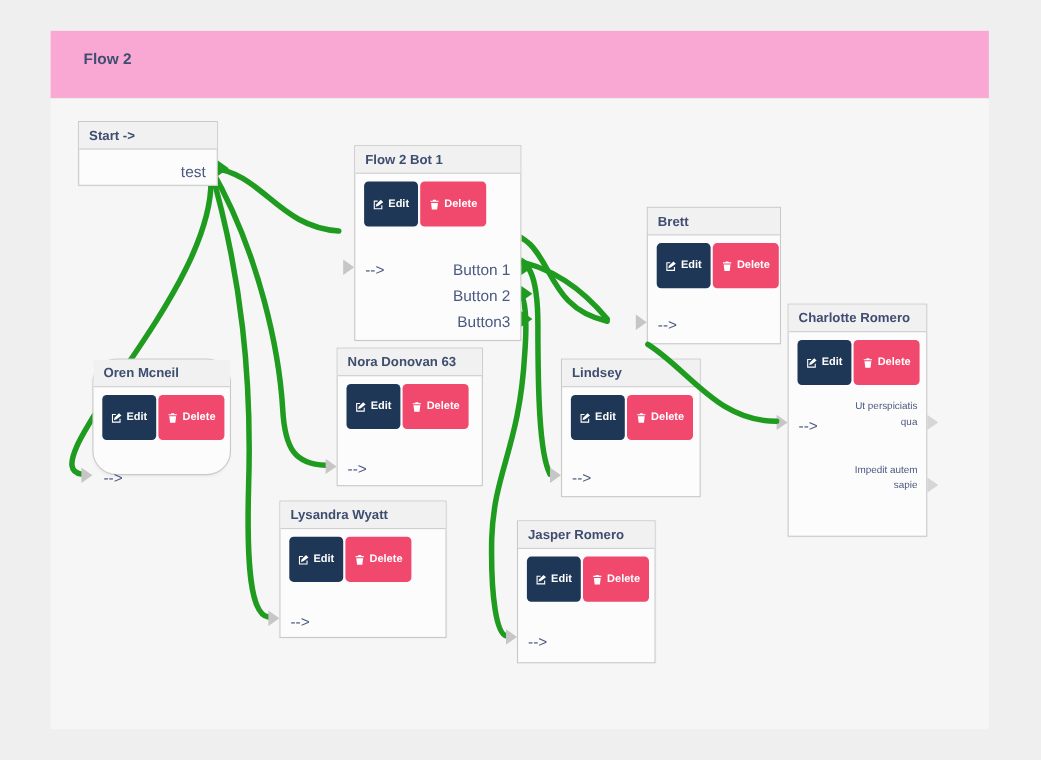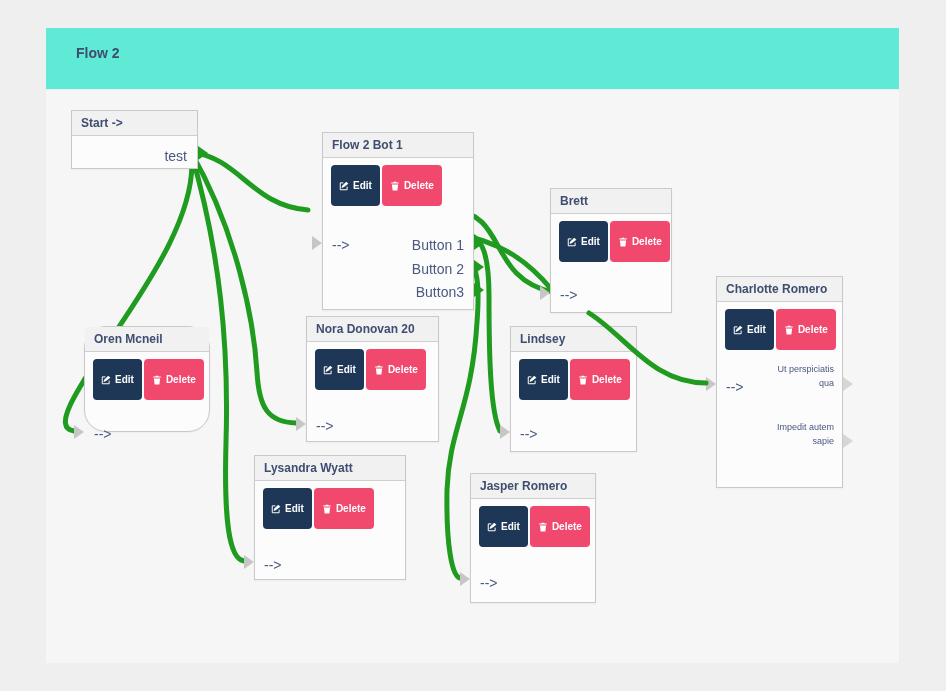--- a/index.html
+++ b/index.html
@@ -1,19 +1,19 @@
 <!DOCTYPE html>
 <html><head>
 <meta charset="utf-8">
 <style>
   html,body{margin:0;padding:0;background:#f0eff0;width:946px;height:691px;overflow:hidden;
     font-family:"Liberation Sans",sans-serif;}
   .stage{position:relative;width:946px;height:691px;}
   .panel{position:absolute;left:46px;top:28px;width:853px;height:635px;background:#f7f6f7;}
-  .flow-header{position:absolute;left:46px;top:28px;width:853px;height:62px;background:#5eead4;
+  .flow-header{position:absolute;left:46px;top:28px;width:853px;height:62px;background:#f9a8d4;
     border-bottom:1px solid #ececec;box-sizing:border-box;}
   .flow-title{position:absolute;left:30px;top:17px;font-size:14px;font-weight:700;color:#3e4d70;}
   svg.layer{position:absolute;left:0;top:0;width:946px;height:691px;pointer-events:none;}
   .under{z-index:2;} .over{z-index:4;}
   .nodelayer{position:absolute;left:0;top:0;width:946px;height:691px;z-index:3;}
   .node{position:absolute;background:#fcfcfc;border:1px solid #c9c9c9;box-sizing:border-box;
     box-shadow:0 1px 2px rgba(0,0,0,0.04);}
   .hdr{background:#f1f1f1;border-bottom:1px solid #cfcfcf;padding:5px 9px;font-size:12px;
     font-weight:700;color:#3e4d70;white-space:nowrap;overflow:hidden;}
   .btns{display:flex;gap:2px;padding:7px 0 0 8px;}
@@ -83,21 +83,21 @@
       <span class="lbl" style="left:9px;top:104px;">--&gt;</span>
       <span class="arrow in" style="top:103px;"></span>
       <span class="lbl" style="right:9px;top:104px;">Button 1</span>
       <span class="arrow out" style="top:103px;"></span>
       <span class="lbl" style="right:9px;top:128px;">Button 2</span>
       <span class="arrow out" style="top:127px;"></span>
       <span class="lbl" style="right:9px;top:151px;">Button3</span>
       <span class="arrow out" style="top:150px;"></span>
     </div>
 
-    <div class="node" style="left:550px;top:188px;width:122px;height:125px;">
+    <div class="node" style="left:588px;top:188px;width:122px;height:125px;">
       <div class="hdr">Brett</div>
       <div class="btns">
         <button class="btn edit">
           <span class="ic">
               <svg width="10" height="10" viewBox="0 0 16 16">
                 <path fill="#fff" d="M15 4.5 11.5 1 5 7.5 4 11l3.5-1L15 4.5z"></path>
                 <path fill="none" stroke="#fff" stroke-width="1.6" d="M13 9v5H2V3h5"></path>
               </svg>
             </span>
           <span>Edit</span>
@@ -163,21 +163,21 @@
               </svg>
             </span>
           <span>Delete</span>
         </button>
       </div>
       <span class="lbl" style="left:9px;top:99px;">--&gt;</span>
       <span class="arrow in" style="top:98px;"></span>
     </div>
 
     <div class="node" style="left:306px;top:316px;width:133px;height:126px;">
-      <div class="hdr">Nora Donovan 20</div>
+      <div class="hdr">Nora Donovan 63</div>
       <div class="btns">
         <button class="btn edit">
           <span class="ic">
               <svg width="10" height="10" viewBox="0 0 16 16">
                 <path fill="#fff" d="M15 4.5 11.5 1 5 7.5 4 11l3.5-1L15 4.5z"></path>
                 <path fill="none" stroke="#fff" stroke-width="1.6" d="M13 9v5H2V3h5"></path>
               </svg>
             </span>
           <span>Edit</span>
         </button>

